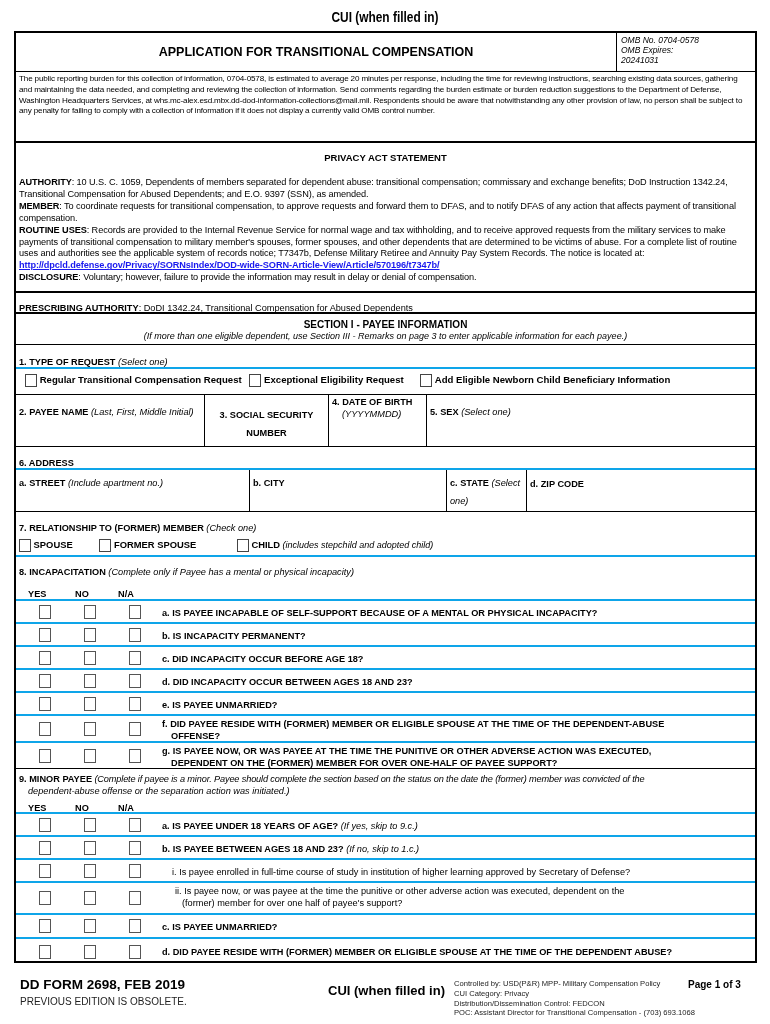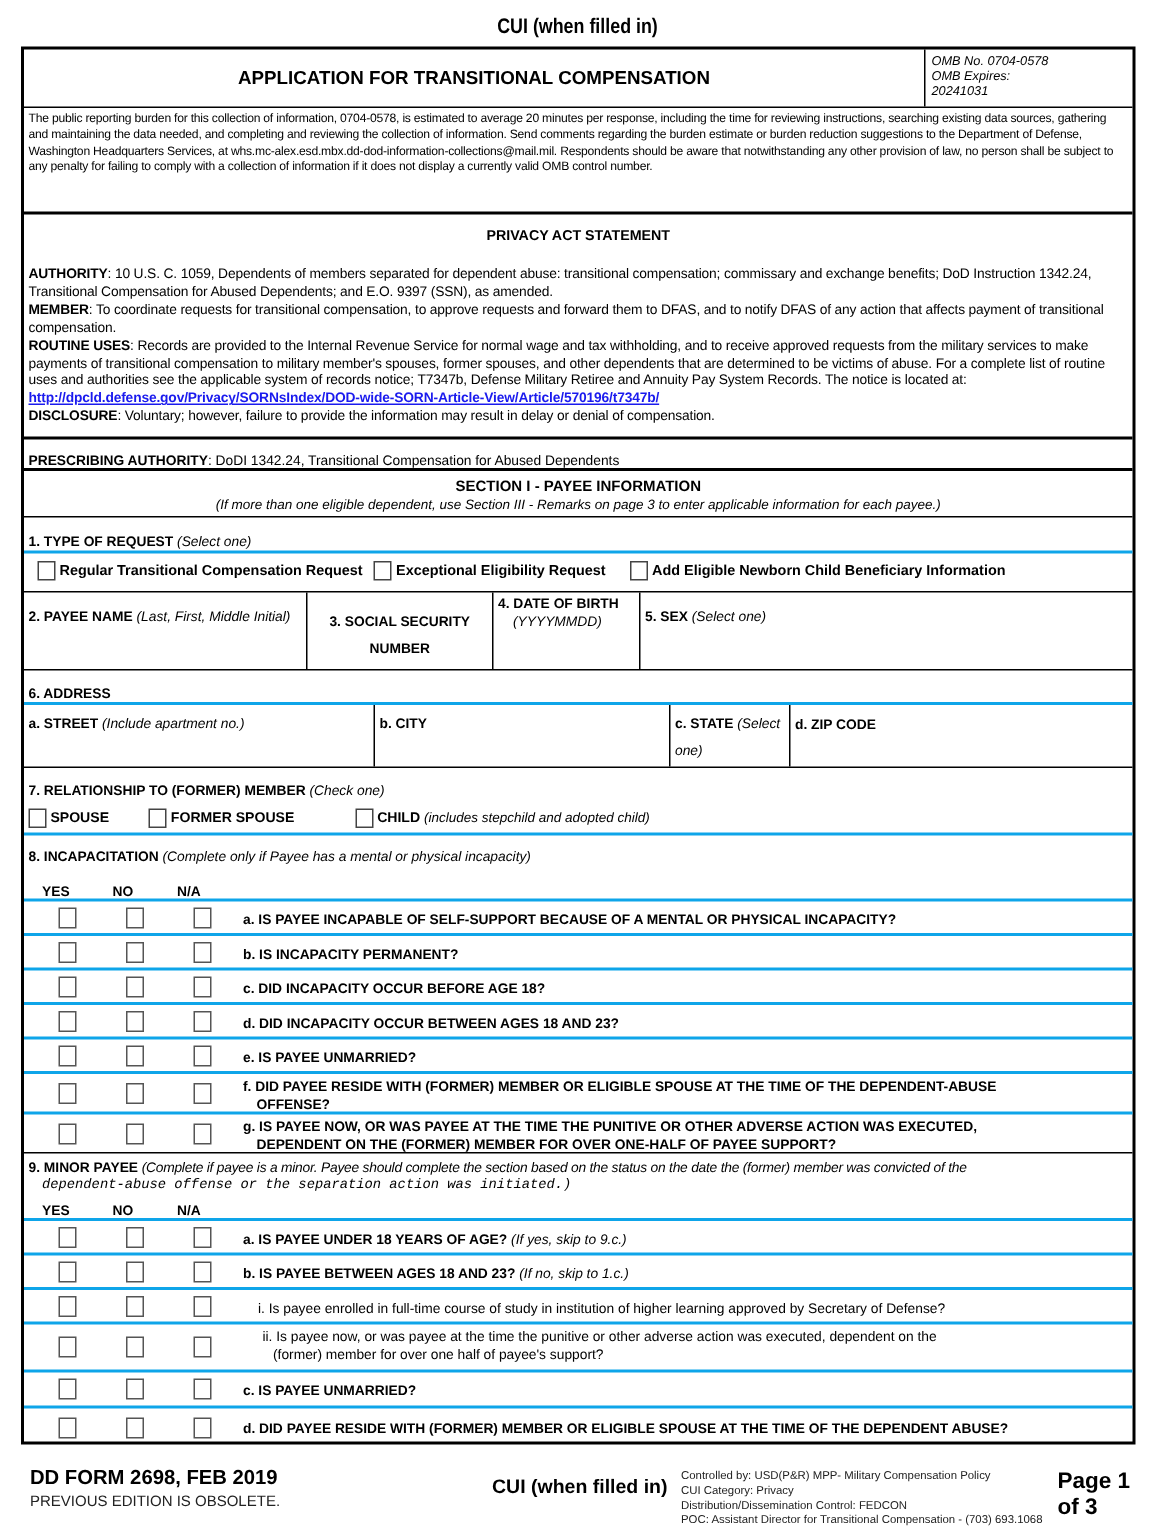--- a/index.html
+++ b/index.html
@@ -123,21 +123,21 @@
       <span style="position:absolute;left:9px;">YES</span>
       <span style="position:absolute;left:56px;">NO</span>
       <span style="position:absolute;left:99px;">N/A</span>
     </div>
   </div>
 
   <div id="q8rows"></div>
 
   <div class="row bt" style="top:735px;height:44px;padding:2px 3px 0;">
     <div style="line-height:12px;"><span class="f9 b">9. MINOR PAYEE</span><span class="f9 i" style="letter-spacing:-0.15px;"> (Complete if payee is a minor.  Payee should complete the section based on the status on the date the (former) member was convicted of the</span></div>
-    <div class="f9 i" style="padding-left:9px;font-family:Liberation Mono, monospace;">dependent-abuse offense or the separation action was initiated.)</div>
+    <div class="f9 i" style="padding-left:9px;">dependent-abuse offense or the separation action was initiated.)</div>
     <div class="f9 b" style="margin-top:5px;position:relative;height:12px;">
       <span style="position:absolute;left:9px;">YES</span>
       <span style="position:absolute;left:56px;">NO</span>
       <span style="position:absolute;left:99px;">N/A</span>
     </div>
   </div>
 
   <div id="q9rows"></div>
 <div class="row btg" style="top: 566px; height: 23px;">
       <div class="cb" style="left: 23px; top: 4px;"></div>
@@ -224,13 +224,13 @@
 
 <div class="footer" style="left:20px;top:977px;font-size:13.5px;font-weight:bold;">DD FORM 2698, FEB 2019</div>
 <div class="footer" style="left:20px;top:996px;font-size:10px;color:#222;">PREVIOUS EDITION IS OBSOLETE.</div>
 <div class="footer" style="left:328px;top:983px;font-size:13px;font-weight:bold;">CUI (when filled in)</div>
 <div class="footer" style="left:454px;top:979px;font-size:7.6px;line-height:9.8px;color:#222;">
   <div>Controlled by: USD(P&amp;R) MPP- Military Compensation Policy</div>
   <div>CUI Category: Privacy</div>
   <div>Distribution/Dissemination Control: FEDCON</div>
   <div>POC: Assistant Director for Transitional Compensation - (703) 693.1068</div>
 </div>
-<div class="footer" style="left:688px;top:979px;font-size:15px;font-weight:bold;margin-left:17px;">Page 1 of 3</div>
+<div class="footer" style="left:688px;top:979px;font-size:10px;font-weight:bold;">Page 1 of 3</div>
 
 </body></html>

